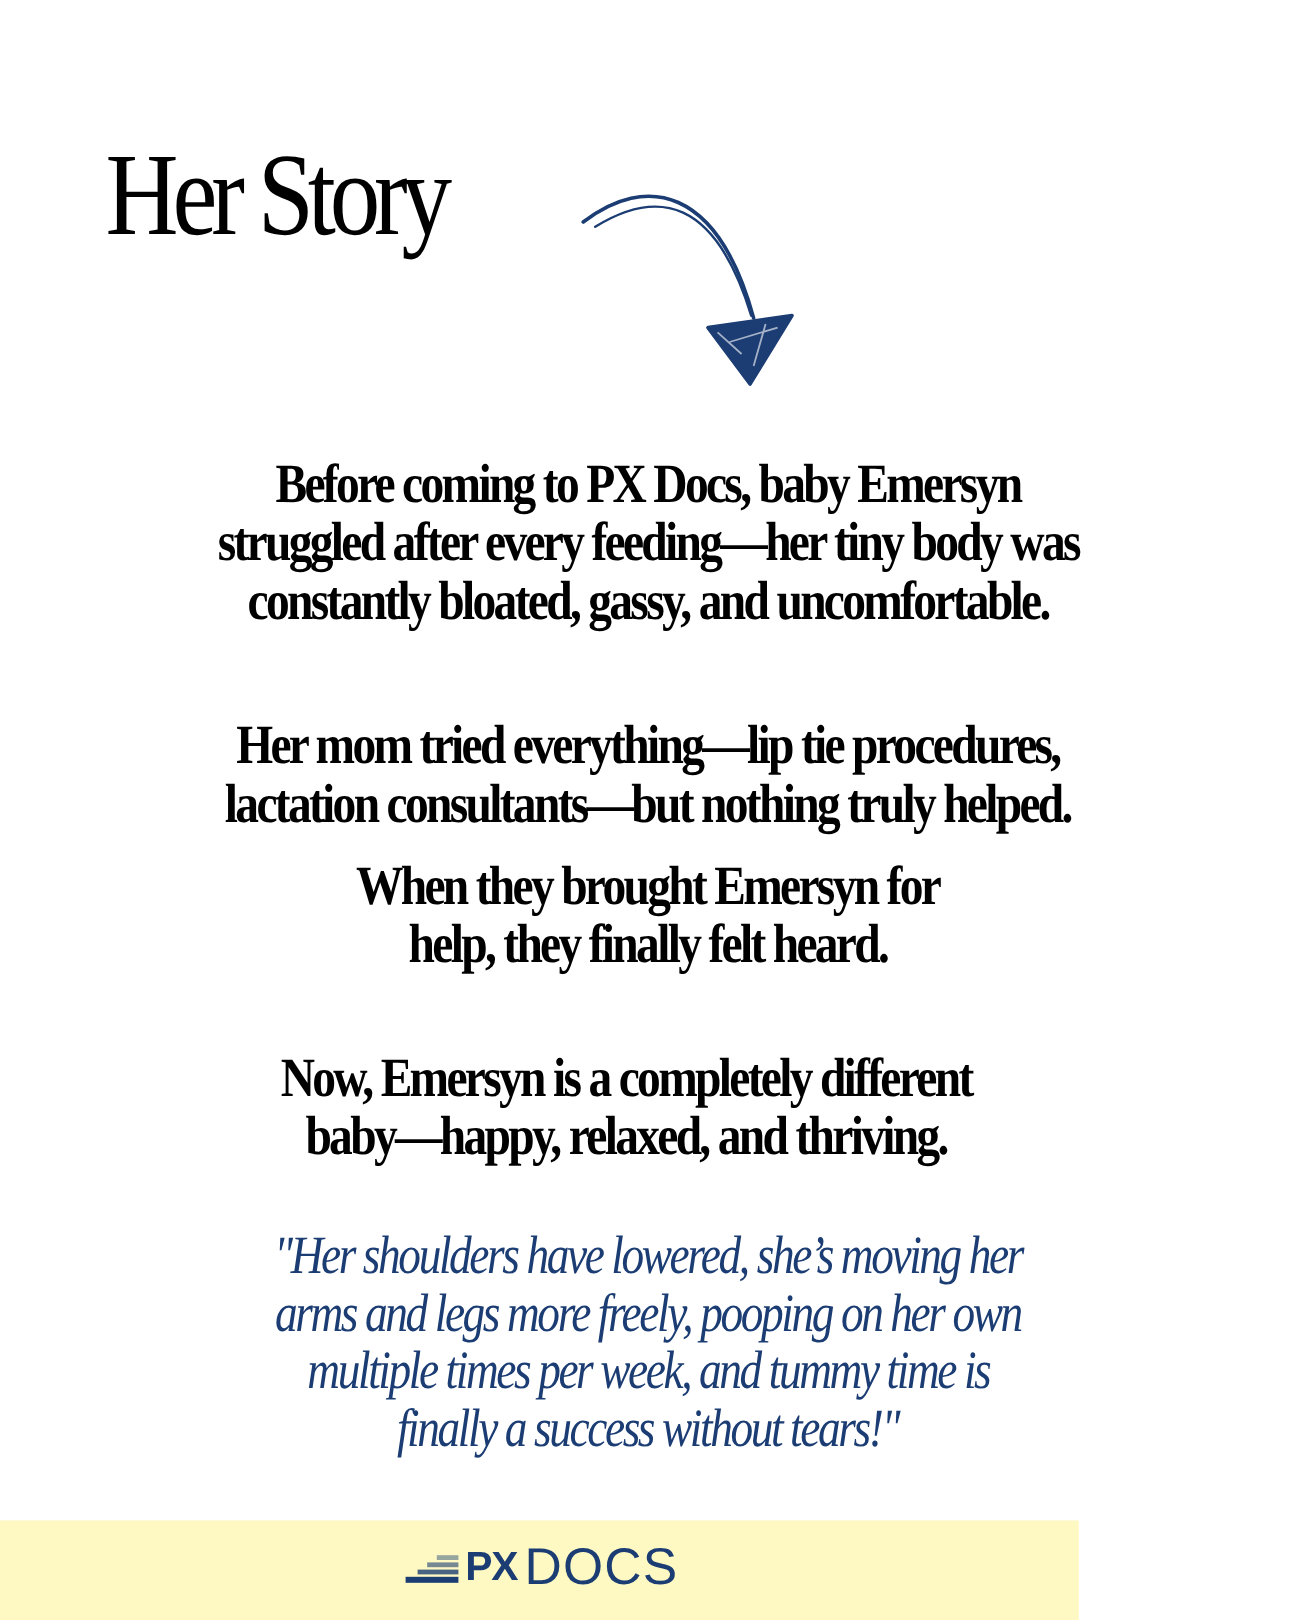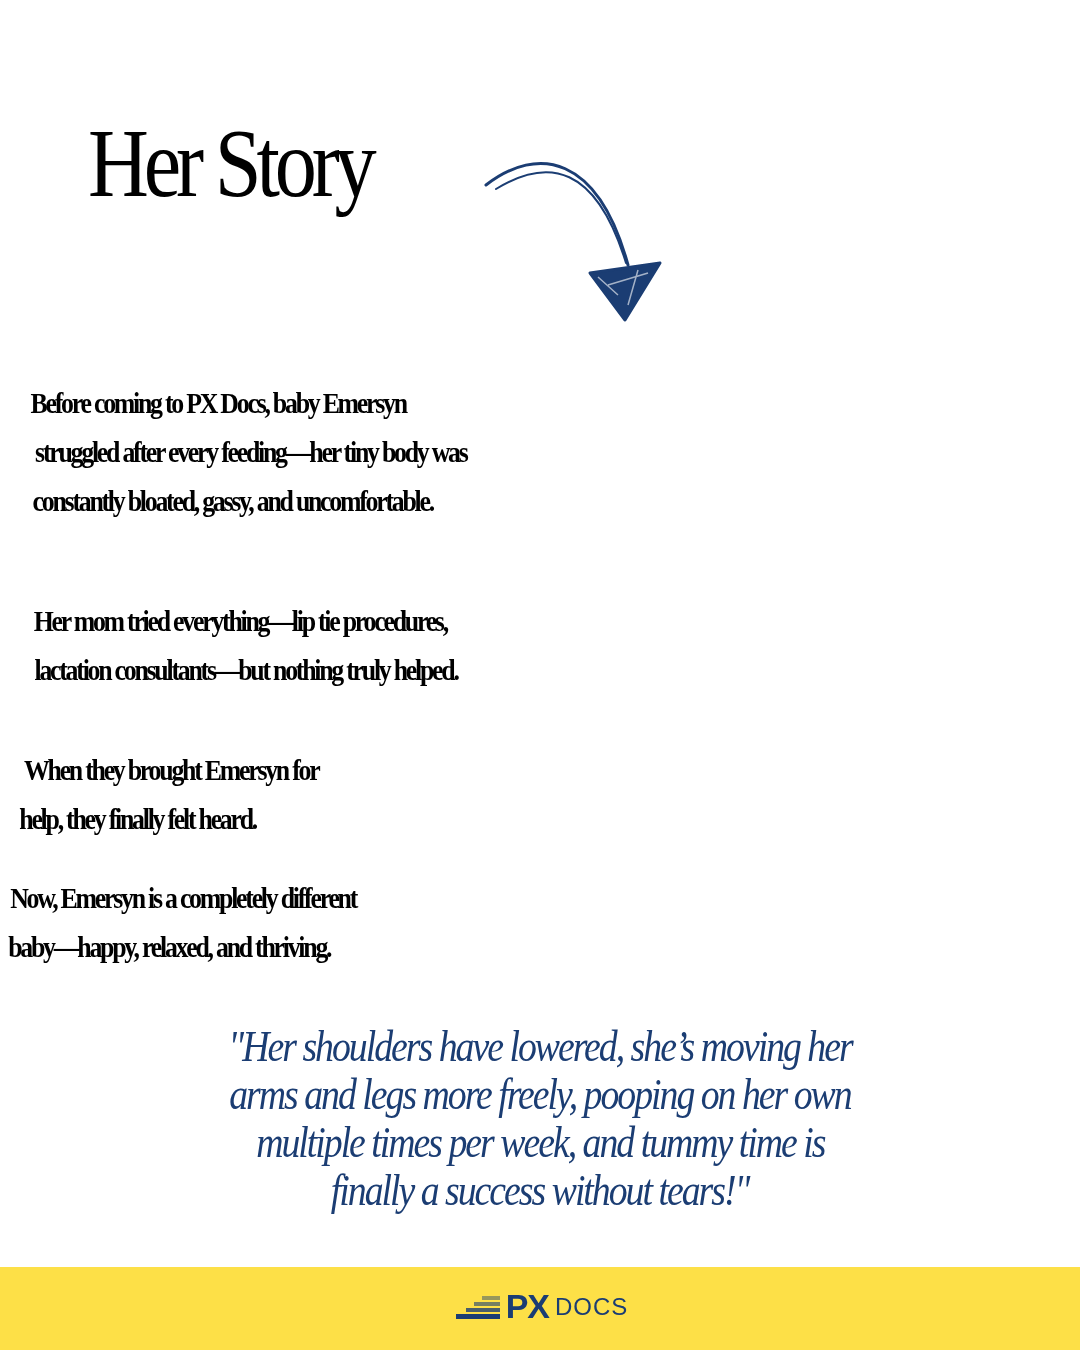--- a/index.html
+++ b/index.html
@@ -9,40 +9,40 @@
   }
   .title {
     position:absolute; left:88px; top:108px;
     font-family: "Liberation Serif", serif;
     font-size:98px; line-height:110px; letter-spacing:-6px;
     color:#000; transform:scaleX(0.86); transform-origin:left top;
     margin:0; font-weight:normal;
   }
   .arrow { position:absolute; left:478px; top:145px; width:200px; height:185px; }
   .para {
-    position:absolute; left:0; width:1080px; margin:0;
-    font-weight:bold; font-size:30px; line-height:49px; letter-spacing:-2.6px;
+    position:absolute; left:0; width:1080px; text-align:center; margin:0;
+    font-weight:bold; font-size:46px; line-height:49px; letter-spacing:-2.6px;
     color:#000;
   }
   .para span { display:inline-block; transform:scaleX(0.86); }
   .quote {
     position:absolute; left:0; width:1080px; text-align:center; margin:0;
     font-style:italic; font-size:45px; line-height:48px; letter-spacing:-2.4px;
     color:#1b3d73;
   }
   .quote span { display:inline-block; transform:scaleX(0.84); }
   .footer {
-    position:absolute; left:0; top:1267px; width:1080px; height:83px; background:#fde047;
+    position:absolute; left:0; top:1267px; width:899px; height:83px; background:#fef9c3;
     display:flex; align-items:center; justify-content:center;
   }
   .logo { display:flex; align-items:center; gap:6px; margin-top:-4px;}
   .logo-mark { width:48px; height:28px; position:relative; }
   .logo-mark i { position:absolute; right:0; height:4px; background:#1b3d73; display:block; }
   .logo-px { font-family:"Liberation Sans", sans-serif; font-weight:bold; font-size:34px; color:#1b3d73; letter-spacing:-1px; }
-  .logo-docs { font-family:"Liberation Sans", sans-serif; font-size:24px; color:#1b3d73; letter-spacing:1px; }
+  .logo-docs { font-family:"Liberation Sans", sans-serif; font-size:43px; color:#1b3d73; letter-spacing:1px; }
 </style>
 </head>
 <body>
 
 <h1 class="title">Her Story</h1>
 
 <svg class="arrow" viewBox="0 0 200 185">
   <path d="M8 40 C60 0 120 10 150 120" fill="none" stroke="#1b3d73" stroke-width="3" stroke-linecap="round"></path>
   <path d="M18 44 C70 12 118 20 148 118" fill="none" stroke="#1b3d73" stroke-width="2" stroke-linecap="round"></path>
   <path d="M112 128 L182 118 L147 175 Z" fill="#1b3d73" stroke="#1b3d73" stroke-width="3" stroke-linejoin="round"></path>
@@ -53,21 +53,21 @@
   <span>Before coming to PX Docs, baby Emersyn</span><br>
   <span>struggled after every feeding—her tiny body was</span><br>
   <span>constantly bloated, gassy, and uncomfortable.</span>
 </p>
 
 <p class="para" style="top:596px">
   <span>Her mom tried everything—lip tie procedures,</span><br>
   <span>lactation consultants—but nothing truly helped.</span>
 </p>
 
-<p class="para" style="top:745px">
+<p class="para" style="top:713px">
   <span>When they brought Emersyn for</span><br>
   <span>help, they finally felt heard.</span>
 </p>
 
 <p class="para" style="top:873px; left:-18px">
   <span>Now, Emersyn is a completely different</span><br>
   <span>baby—happy, relaxed, and thriving.</span>
 </p>
 
 <p class="quote" style="top:1022px">

